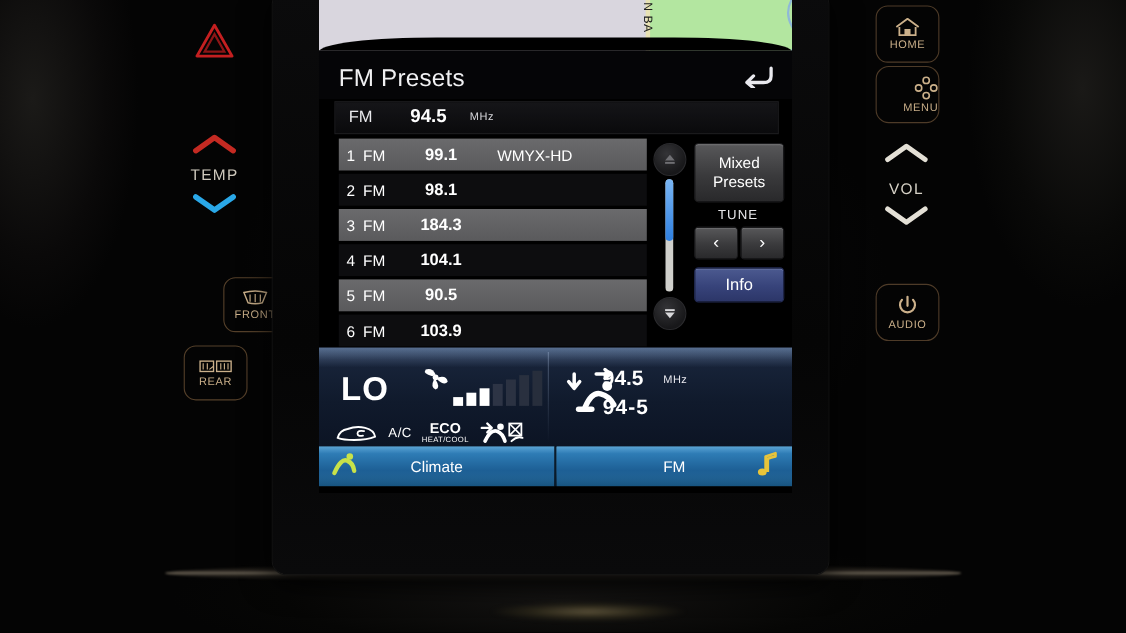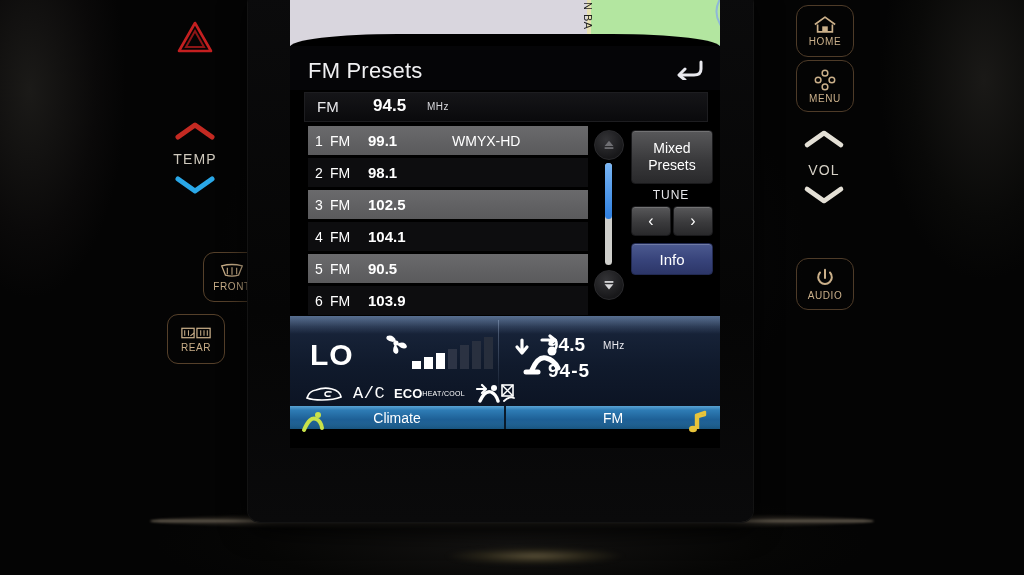--- a/index.html
+++ b/index.html
@@ -61,21 +61,21 @@
   .freqbar .val{position:absolute;left:68px;top:3px;font-size:17px;color:#fff;font-weight:600;}
   .freqbar .unit{position:absolute;left:122px;top:8px;font-size:10px;color:#d8d8dc;letter-spacing:.5px;}
 
   
   .list{position:absolute;left:308px;top:126px;width:280px;}
   .row{height:29px;display:flex;align-items:center;position:relative;margin-bottom:0;}
   .row.odd{background:linear-gradient(180deg,#6a6a6c,#5a5a5c);}
   .row.even{background:#0d0d0f;}
   .row .num{width:22px;text-align:center;font-size:14px;color:#fff;}
   .row .band{width:38px;font-size:14px;color:#fff;}
-  .row .fr{width:66px;font-size:15px;color:#fff;font-weight:600;}
+  .row .fr{width:66px;font-size:15px;color:#fff;font-weight:600;text-align:center;}
   .row .nm{flex:1;font-size:14px;color:#fff;text-align:left;padding-left:18px;}
   .sep{height:3px;background:#000;}
 
   
   .scroll{position:absolute;left:594px;top:130px;width:32px;height:168px;}
   .sbtn{width:28px;height:28px;border-radius:50%;background:radial-gradient(circle at 40% 32%,#343437,#18181a 70%);
      border:1px solid #2a2a2d;display:flex;align-items:center;justify-content:center;}
   .strack{position:absolute;left:11px;top:33px;width:7px;height:102px;border-radius:4px;background:#cfcfcb;}
   .sthumb{position:absolute;left:0;top:0;width:7px;height:56px;border-radius:4px;
      background:linear-gradient(180deg,#7ab6f4,#2e7fe0);}
@@ -99,31 +99,31 @@
   
   .clim{position:absolute;left:0;top:316px;width:430px;height:90px;
      background:linear-gradient(180deg,#2c3d55 0%,#18243a 12%,#101a2c 55%,#0c1424 100%);}
   .clim .sheen{position:absolute;left:0;top:0;width:430px;height:18px;
      background:linear-gradient(180deg,rgba(140,170,215,.45),rgba(120,150,195,0));}
   .lo{position:absolute;left:20px;top:22px;font-size:30px;color:#fff;font-weight:600;letter-spacing:1px;}
   .fan{position:absolute;left:84px;top:18px;width:125px;height:42px;}
   .airflow{position:absolute;left:222px;top:18px;width:54px;height:42px;}
   .divider{position:absolute;left:208px;top:4px;width:1px;height:82px;background:linear-gradient(180deg,rgba(180,200,230,.35),rgba(180,200,230,0));}
   .rowicons{position:absolute;left:14px;top:64px;height:26px;display:flex;align-items:center;gap:9px;}
-  .ac{font-size:17px;color:#fff;letter-spacing:.5px;font-family:Liberation Mono, monospace;}
-  .eco{display:flex;flex-direction:row;align-items:center;color:#fff;line-height:1;}
+  .ac{font-size:12px;color:#fff;letter-spacing:.5px;}
+  .eco{display:flex;flex-direction:column;align-items:center;color:#fff;line-height:1;}
   .eco b{font-size:13px;font-weight:600;}
   .eco s{font-size:7px;text-decoration:none;letter-spacing:.3px;margin-top:1px;}
   .rdisp{position:absolute;left:218px;top:0;width:212px;height:90px;}
   .rdisp .f{position:absolute;left:40px;top:18px;font-size:19px;color:#fff;font-weight:600;}
   .rdisp .u{position:absolute;left:95px;top:24px;font-size:10px;color:#eaeaf0;letter-spacing:.4px;}
   .rdisp .s{position:absolute;left:40px;top:44px;font-size:19px;color:#fff;font-weight:600;letter-spacing:1px;}
 
   
-  .tabs{position:absolute;left:0;top:406px;width:430px;height:23px;display:flex;}
+  .tabs{position:absolute;left:0;top:406px;width:430px;height:36px;display:flex;}
   .tab{flex:1;position:relative;display:flex;align-items:center;justify-content:center;
      background:linear-gradient(180deg,#5aa3d4 0%,#2e7cb5 18%,#1d5f95 60%,#17508020 100%),
                 linear-gradient(180deg,#4f9acb,#17547f);
      color:#fff;font-size:14px;}
   .tab.first{border-right:2px solid #0a1a2a;}
   .tab .ic{position:absolute;top:4px;width:26px;height:24px;}
   .tab .ic.l{left:10px;} .tab .ic.r{right:8px;}
 
   
   .logos{position:absolute;left:0;top:446px;width:430px;height:40px;background:#000;}
@@ -135,21 +135,21 @@
   .templbl{font-size:14px;color:#cfc9bd;letter-spacing:1.2px;margin:9px 0 7px;}
   .defbtn{position:absolute;left:167px;width:56px;height:48px;border-radius:11px;
      border:1px solid #55402a;display:flex;flex-direction:column;align-items:center;justify-content:center;gap:1px;}
   .defbtn .cap{font-size:10px;color:#cbb08a;letter-spacing:.6px;}
   .def-front{top:252px;margin-left:36px;} .def-rear{top:314px;}
 
   
   .rbtn{position:absolute;left:796px;width:56px;height:50px;border-radius:12px;
      border:1px solid #4e3b28;display:flex;flex-direction:column;align-items:center;justify-content:center;gap:2px;}
   .rbtn .cap{font-size:10px;color:#cbb08a;letter-spacing:.6px;}
-  .r-home{top:5px;} .r-menu{top:60px;} .r-audio{top:258px;}
+  .r-home{top:5px;border-radius:11px;} .r-menu{top:60px;align-items:flex-end;} .r-audio{top:258px;}
   .volgrp{position:absolute;left:790px;top:128px;width:68px;text-align:center;}
   .volgrp .vl{font-size:14px;color:#d6d1c6;letter-spacing:1.2px;margin:8px 0 6px;}
 </style>
 </head>
 <body>
 
 <div class="dash"></div>
 <div class="trim-l"></div>
 <div class="trim-r"></div>
 <div class="trim-b"></div>
@@ -319,21 +319,21 @@
   <div class="row even">
     <div class="num">2</div>
     <div class="band">FM</div>
     <div class="fr">98.1</div>
     <div class="nm"></div>
   </div>
   <div class="sep"></div>
   <div class="row odd">
     <div class="num">3</div>
     <div class="band">FM</div>
-    <div class="fr">102.5</div>
+    <div class="fr">184.3</div>
     <div class="nm"></div>
   </div>
   <div class="sep"></div>
   <div class="row even">
     <div class="num">4</div>
     <div class="band">FM</div>
     <div class="fr">104.1</div>
   </div>
   <div class="sep"></div>
   <div class="row odd">

